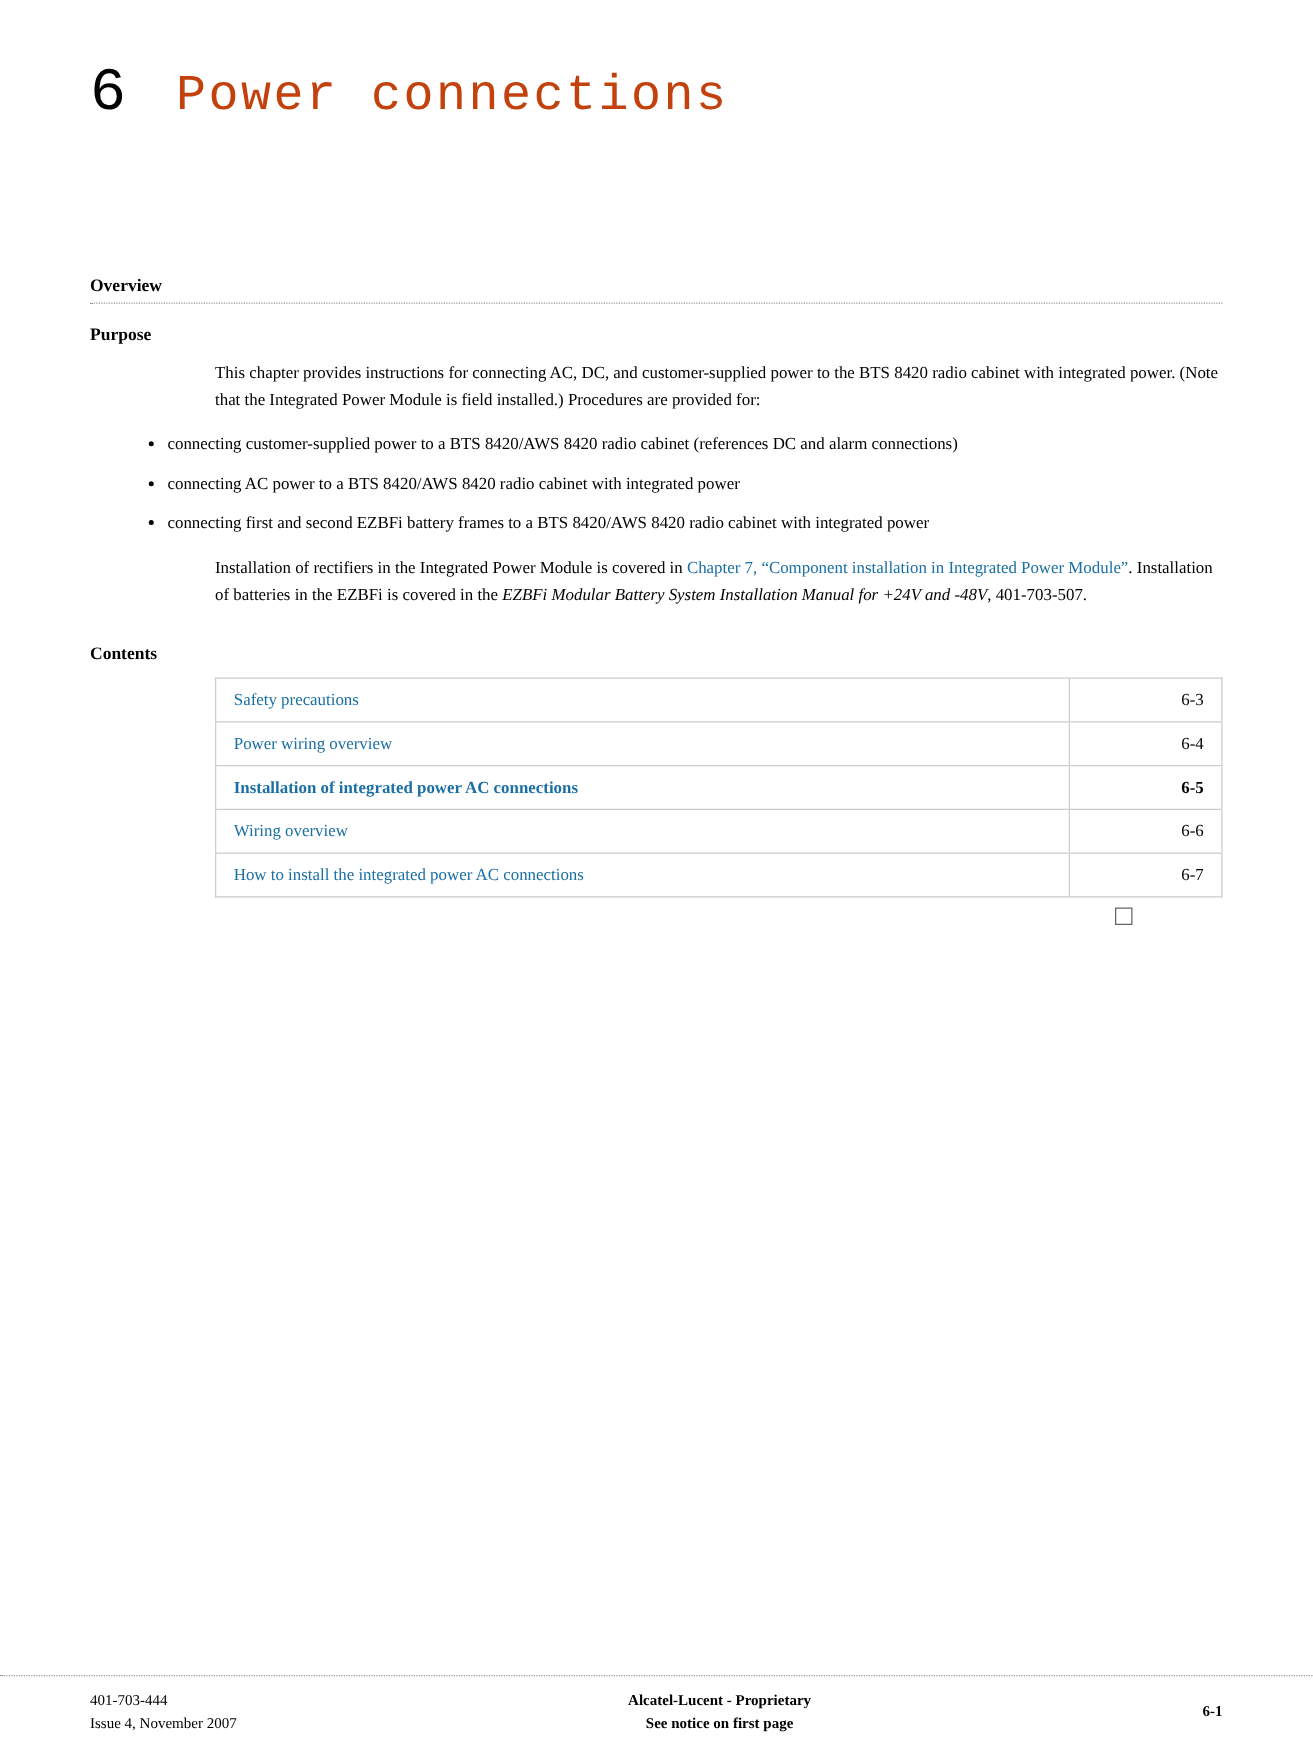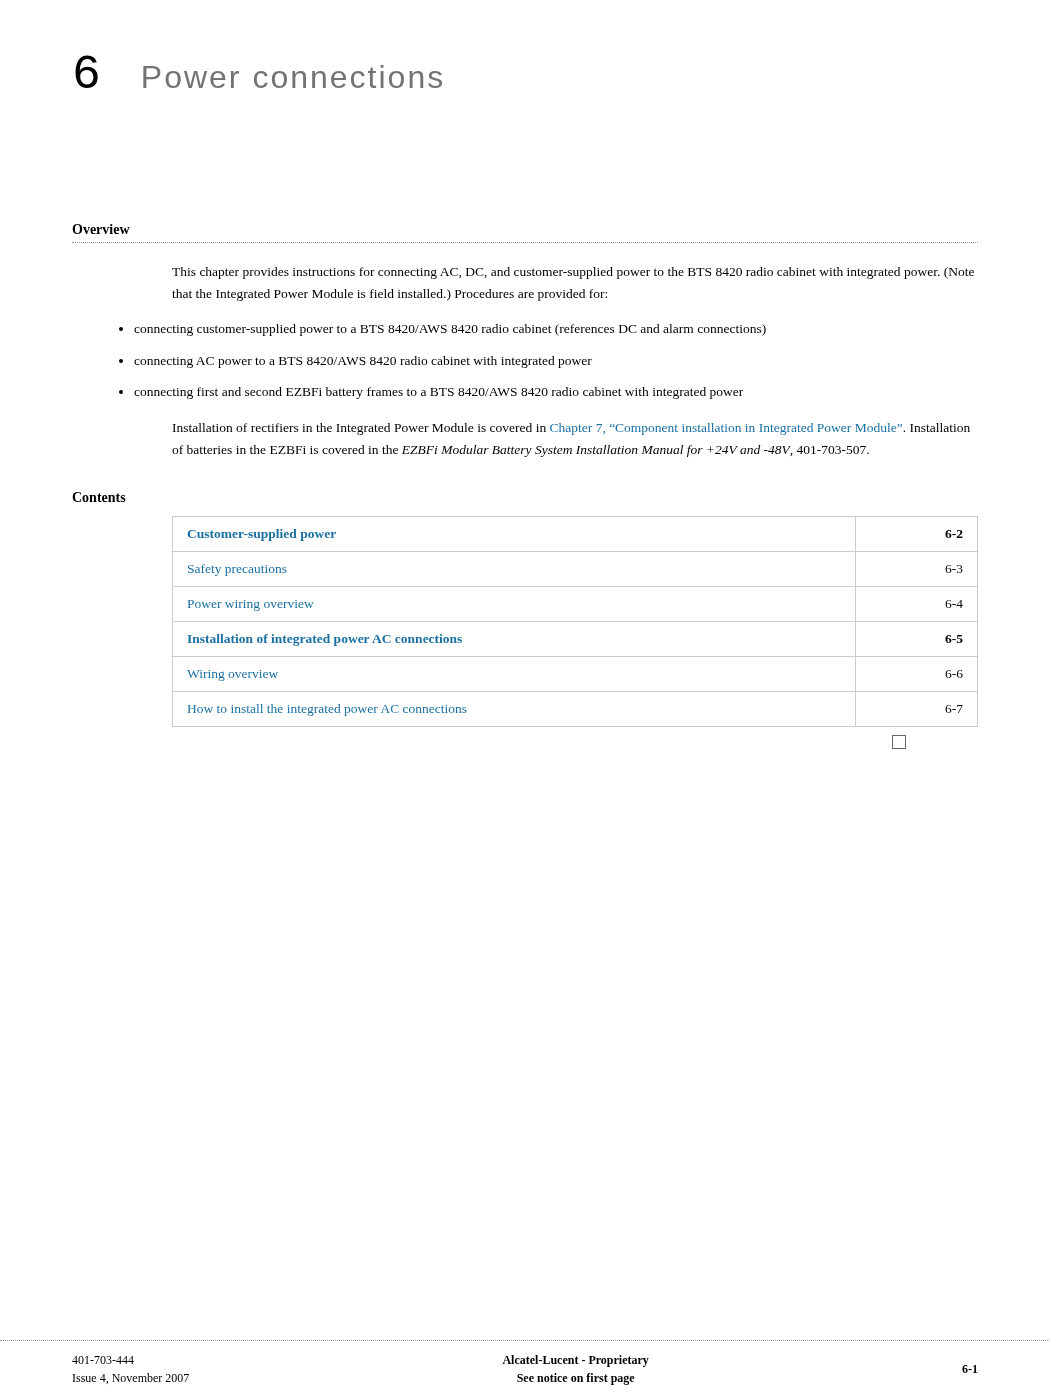--- a/index.html
+++ b/index.html
@@ -40,24 +40,24 @@
     }
 
     .chapter-number {
       font-size: 48px;
       font-family: 'Courier New', Courier, monospace;
       font-weight: normal;
       color: #000;
     }
 
     .chapter-title {
-      font-size: 32px;
-      font-family: Liberation Sans, sans-serif;
+      font-size: 40px;
+      font-family: Liberation Mono, monospace;
       font-weight: normal;
-      color: #737373;
+      color: #c2410c;
       letter-spacing: 2px;
     }
 
     .section-heading {
       font-size: 14px;
       font-weight: bold;
       color: #000;
       margin-bottom: 2px;
     }
 
@@ -214,43 +214,40 @@
     <div class="chapter-header">
       <span class="chapter-number">6</span>
       <span class="chapter-title">Power  connections</span>
     </div>
 
     <div class="overview-section">
       <div class="section-heading">Overview</div>
       <hr class="divider-line">
 
       <div class="purpose-section">
+        <div class="subsection-label">Purpose</div>
 
         <div class="body-text">This chapter provides instructions for connecting AC, DC, and customer-supplied power to the BTS 8420 radio cabinet with integrated power. (Note that the Integrated Power Module is field installed.) Procedures are provided for:</div>
 
         <ul class="bullet-list">
           <li>connecting customer-supplied power to a BTS 8420/AWS 8420 radio cabinet (references DC and alarm connections)</li>
           <li>connecting AC power to a BTS 8420/AWS 8420 radio cabinet with integrated power</li>
           <li>connecting first and second EZBFi battery frames to a BTS 8420/AWS 8420 radio cabinet with integrated power</li>
         </ul>
 
         <div class="body-text">
           <span>Installation of rectifiers in the Integrated Power Module is covered in </span><a class="link-text">Chapter 7, “Component installation in Integrated Power Module”</a><span>. Installation of batteries in the EZBFi is covered in the </span><span class="italic-text">EZBFi Modular Battery System Installation Manual for +24V and -48V</span><span>, 401-703-507.</span>
         </div>
       </div>
 
       <div class="contents-section">
         <div class="subsection-label">Contents</div>
 
         <table class="contents-table">
           <tbody>
-          <tr>
-                <td><a class="toc-link-bold" href="#">Customer-supplied power</a></td>
-                <td class="toc-page-bold">6-2</td>
-              </tr>
               <tr>
                 <td><a class="toc-link" href="#">Safety precautions</a></td>
                 <td>6-3</td>
               </tr>
               <tr>
                 <td><a class="toc-link" href="#">Power wiring overview</a></td>
                 <td>6-4</td>
               </tr>
               <tr>
                 <td><a class="toc-link-bold" href="#">Installation of integrated power AC connections</a></td>

